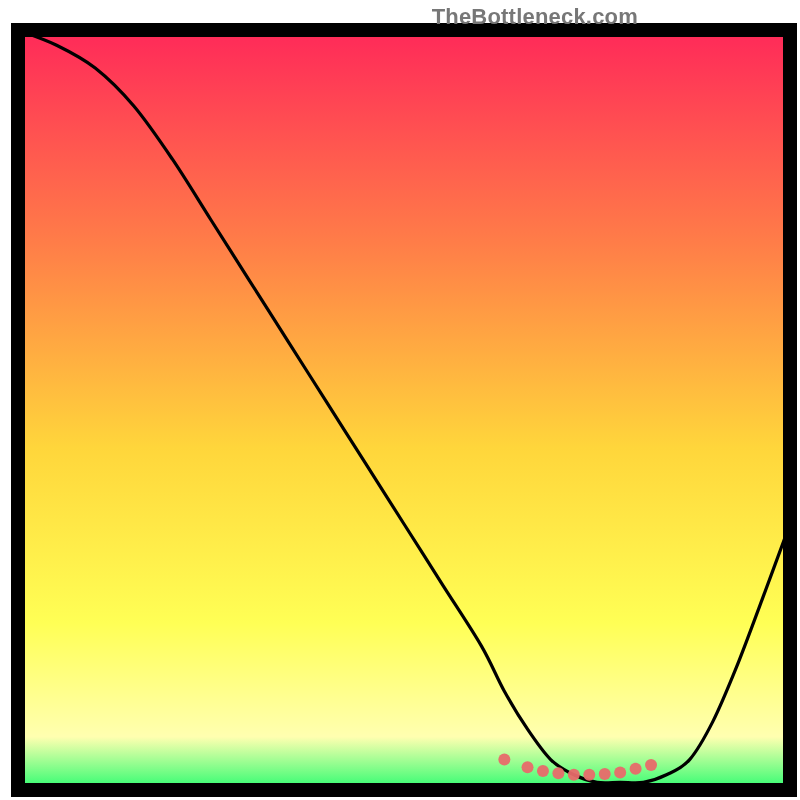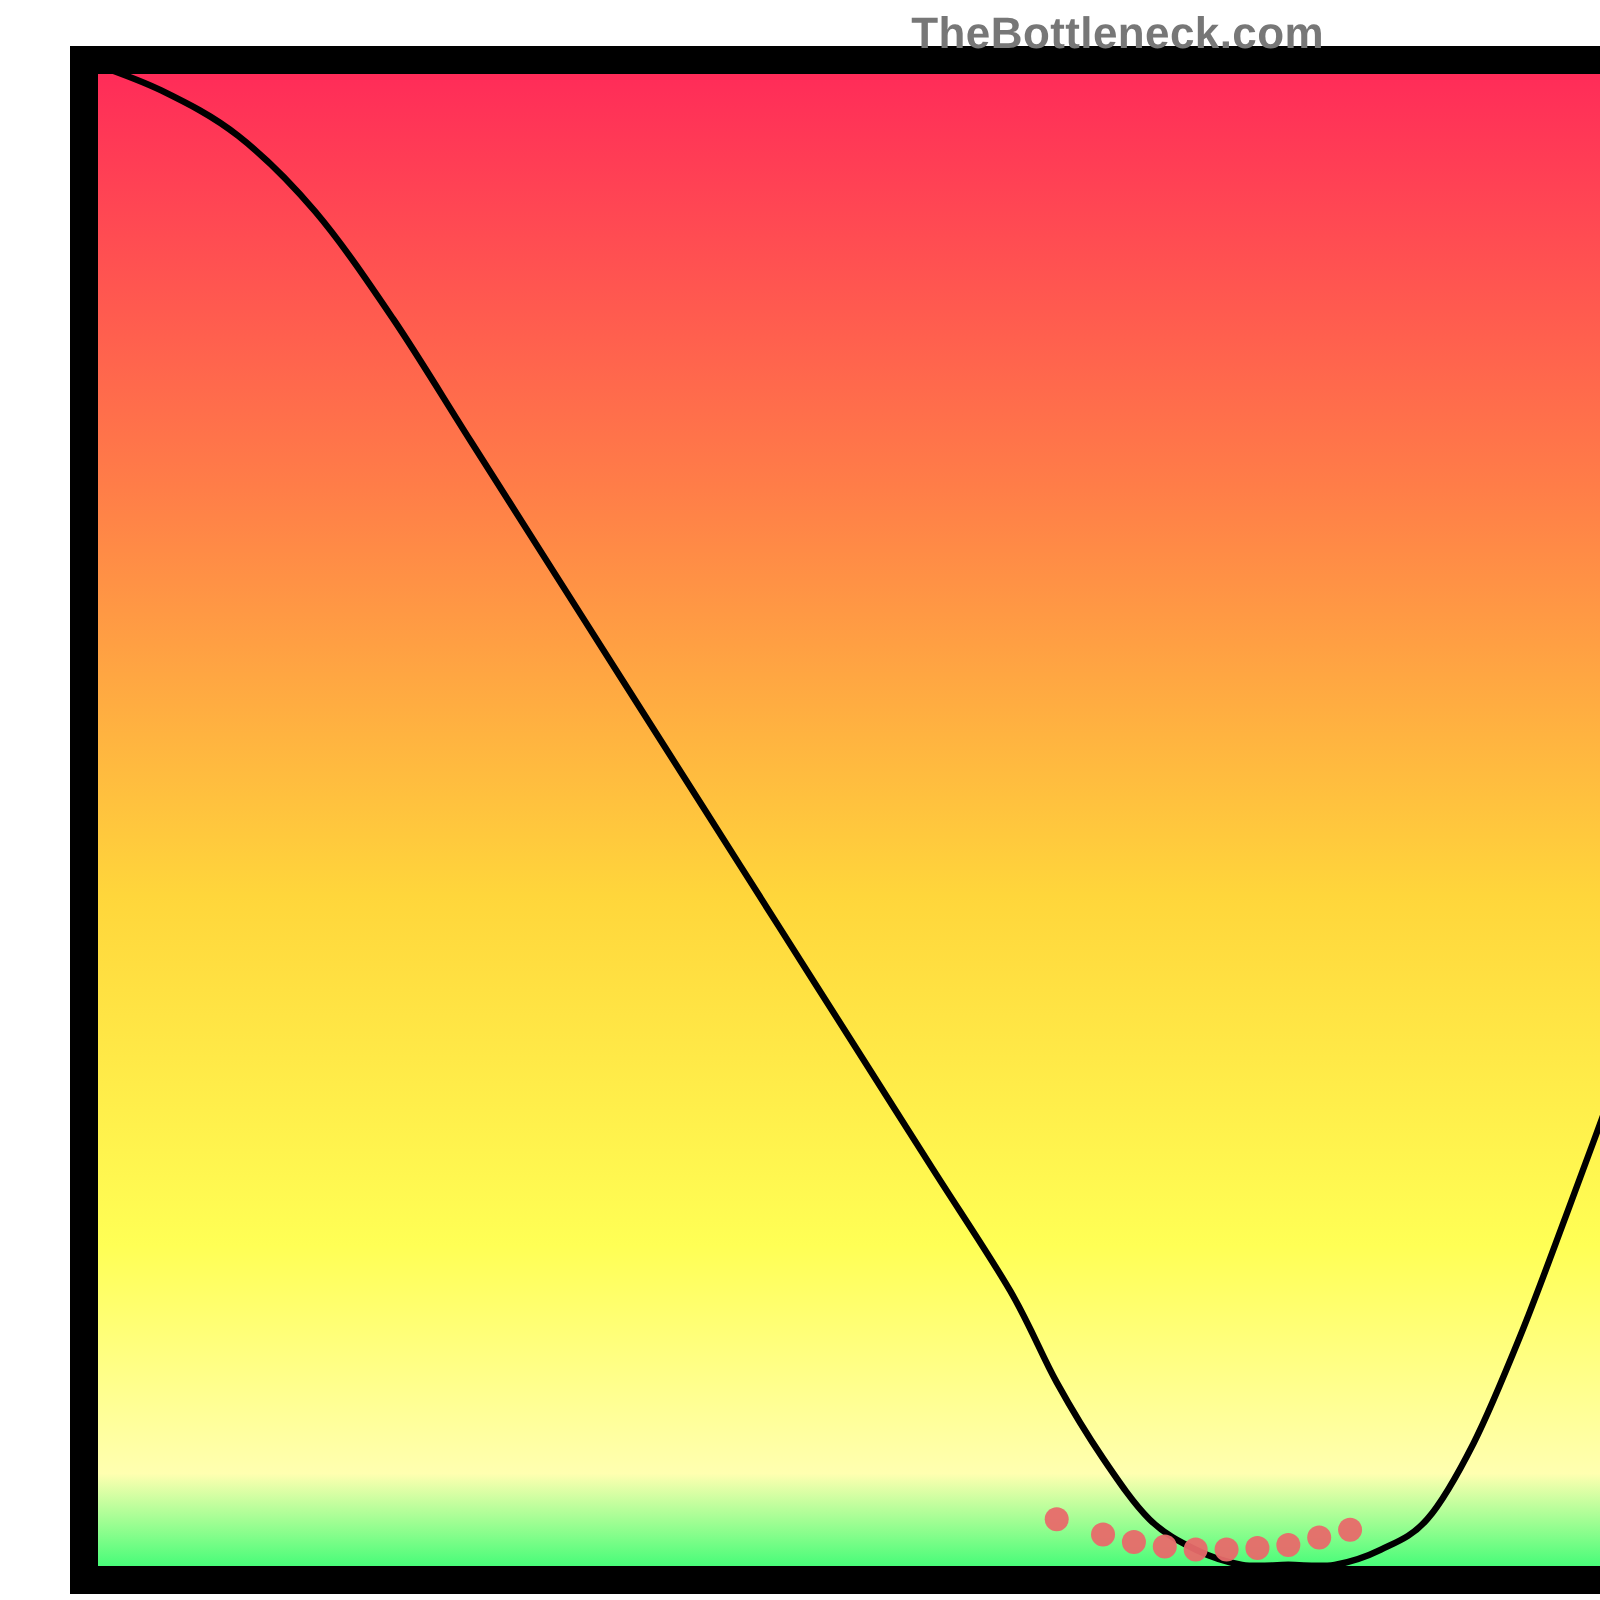--- a/index.html
+++ b/index.html
@@ -8,21 +8,20 @@
     width: 800px;
     height: 800px;
     overflow: hidden;
     background: #fff;
     font-family: Arial, Helvetica, sans-serif;
   }
   .chart-wrap {
     position: relative;
     width: 648px;
     height: 800px;
-    margin-left: 24px;
   }
   .watermark {
     position: absolute;
     top: 4px;
     right: 10px;
     font-size: 22px;
     font-weight: 600;
     color: #777;
     letter-spacing: 0.2px;
     user-select: none;

